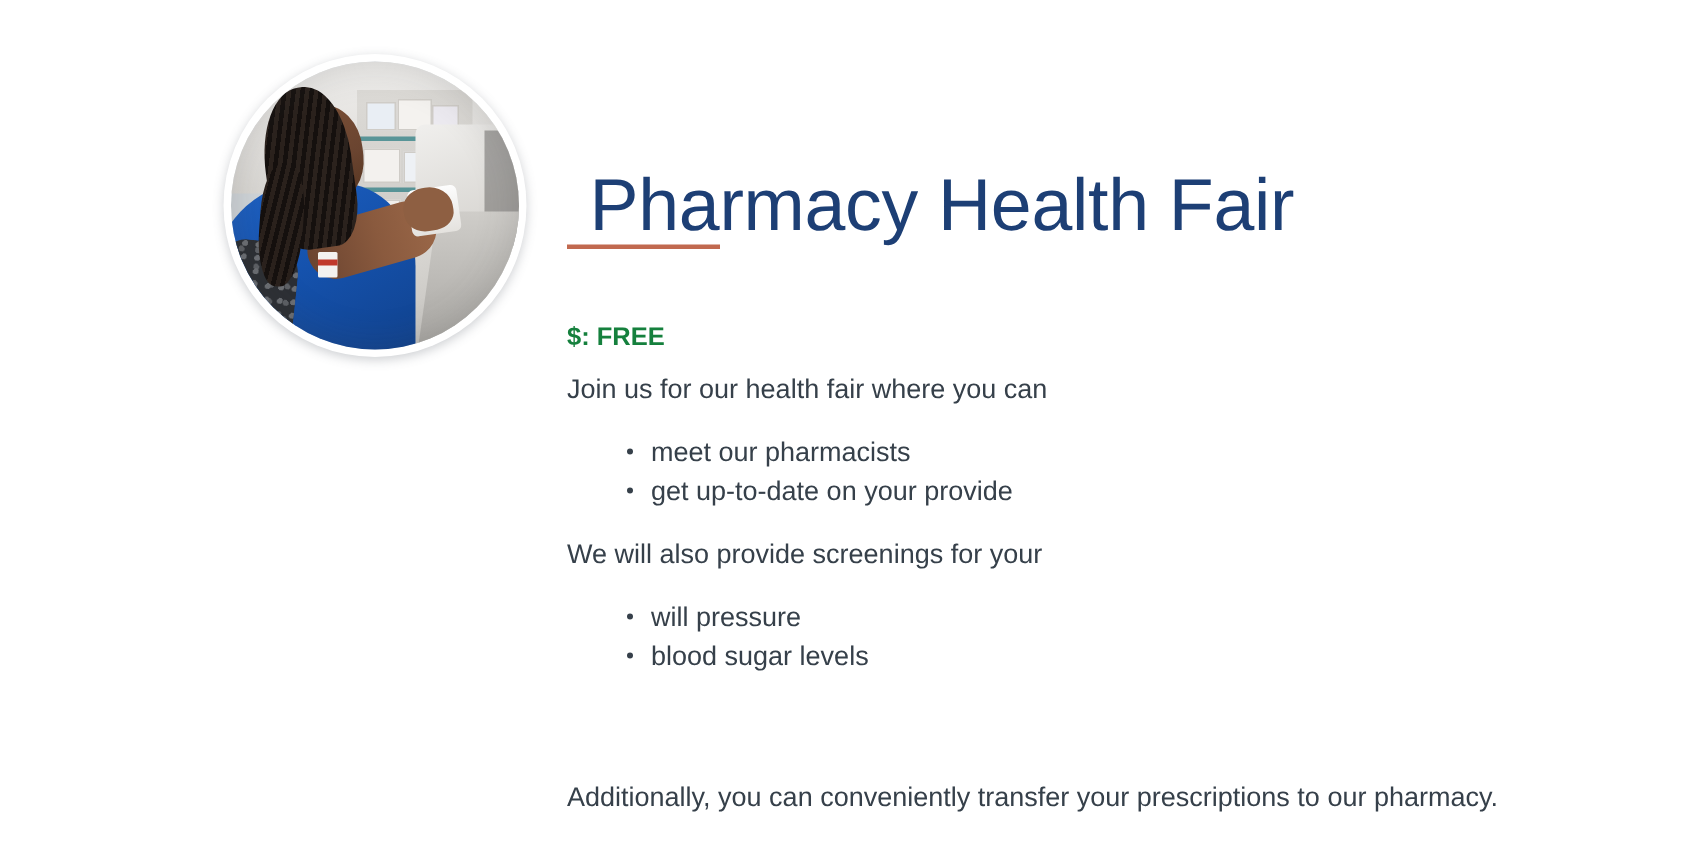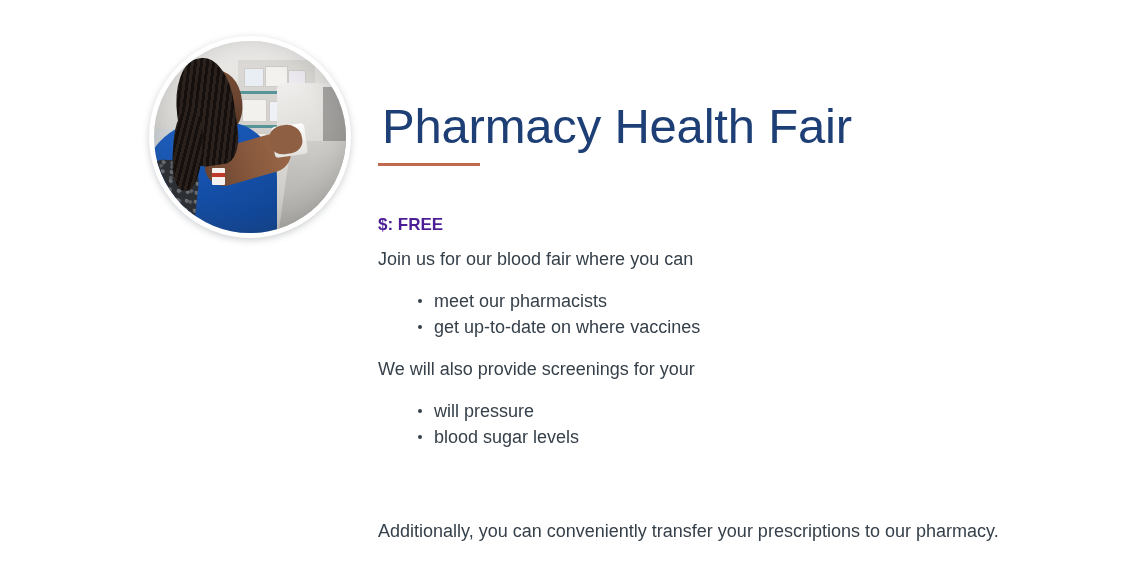--- a/index.html
+++ b/index.html
@@ -206,21 +206,21 @@
     position: absolute;
     left: 378px;
     top: 0;
     width: 700px;
   }
 
   .title {
     position: absolute;
     left: 0;
     top: 93px;
-    margin: 4px;
+    margin: 15px;
     font-size: 49px;
     line-height: 58px;
     font-weight: 400;
     letter-spacing: -0.2px;
     color: #1d3f75;
     white-space: nowrap;
   }
 
   .title-rule {
     position: absolute;
@@ -232,21 +232,21 @@
   }
 
   .price {
     position: absolute;
     left: 0;
     top: 213px;
     margin: 0;
     font-size: 17px;
     line-height: 24px;
     font-weight: 700;
-    color: #4c1d95;
+    color: #15803d;
   }
 
   .para {
     position: absolute;
     left: 0;
     margin: 0;
     font-size: 18px;
     line-height: 26px;
     font-weight: 400;
     color: #36404a;
@@ -328,25 +328,25 @@
   </div>
 
   <div class="content">
 
     <h1 class="title">Pharmacy Health Fair</h1>
 
     <div class="title-rule"></div>
 
     <p class="price">$: FREE</p>
 
-    <p class="para para-intro">Join us for our blood fair where you can</p>
+    <p class="para para-intro">Join us for our health fair where you can</p>
 
     <ul class="bullets list-one">
       <li>meet our pharmacists</li>
-      <li>get up-to-date on where vaccines</li>
+      <li>get up-to-date on your provide</li>
     </ul>
 
     <p class="para para-second">We will also provide screenings for your</p>
 
     <ul class="bullets list-two">
       <li>will pressure</li>
       <li>blood sugar levels</li>
     </ul>
 
     <p class="para para-final">Additionally, you can conveniently transfer your prescriptions to our pharmacy.</p>

